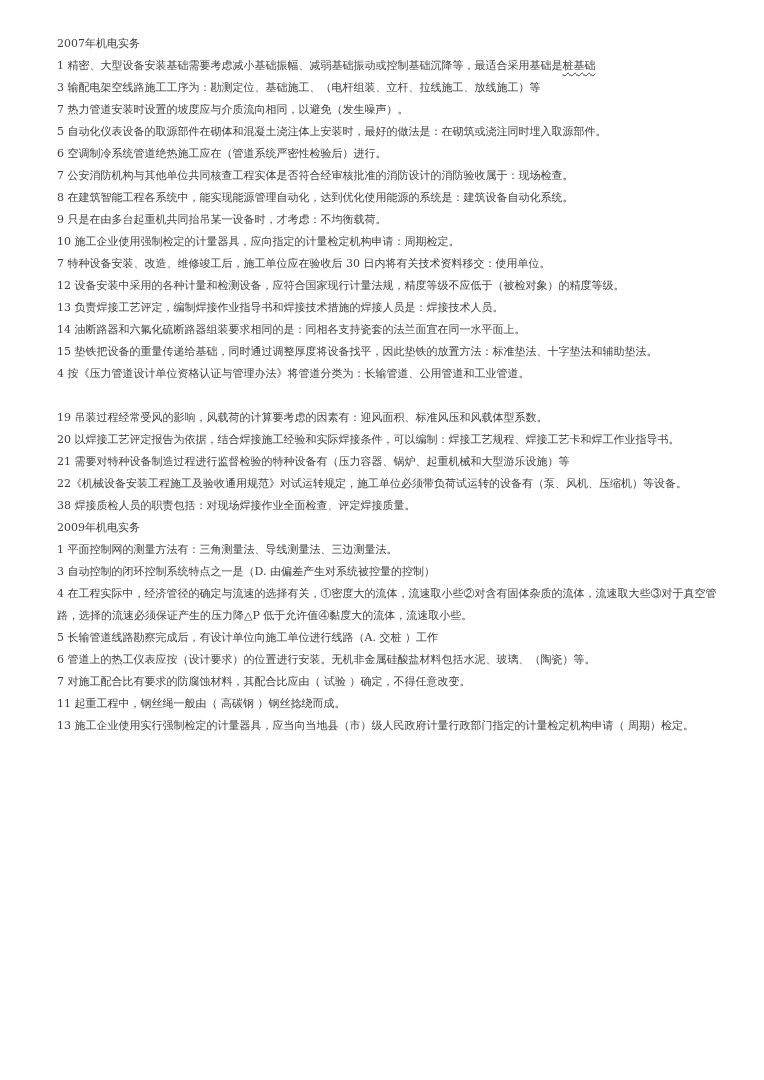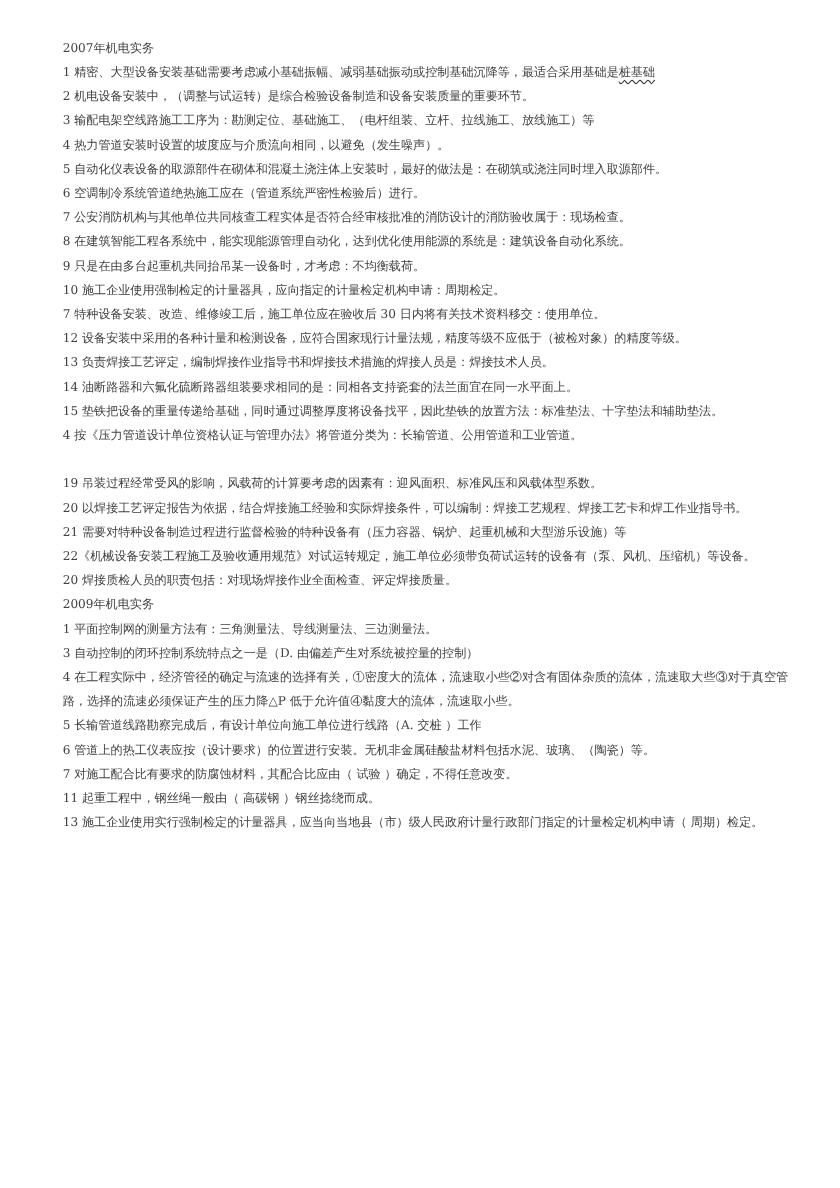--- a/index.html
+++ b/index.html
@@ -21,41 +21,40 @@
       text-underline-offset: 3px;
       text-decoration-thickness: 1px;
     }
   </style>
 </head>
 <body>
 
 <div class="page">
   <div class="line">2007年机电实务</div>
   <div class="line"><span>1 精密、大型设备安装基础需要考虑减小基础振幅、减弱基础振动或控制基础沉降等，最适合采用基础是</span><span class="squiggle">桩基础</span></div>
-  <div class="line">2 机电设备安装中，（调整与试运转）是综合检验设备制造和设备安装质量的重要环节。</div>
   <div class="line">3 输配电架空线路施工工序为：勘测定位、基础施工、（电杆组装、立杆、拉线施工、放线施工）等</div>
-  <div class="line">4 热力管道安装时设置的坡度应与介质流向相同，以避免（发生噪声）。</div>
+  <div class="line">7 热力管道安装时设置的坡度应与介质流向相同，以避免（发生噪声）。</div>
   <div class="line">5 自动化仪表设备的取源部件在砌体和混凝土浇注体上安装时，最好的做法是：在砌筑或浇注同时埋入取源部件。</div>
   <div class="line">6 空调制冷系统管道绝热施工应在（管道系统严密性检验后）进行。</div>
   <div class="line">7 公安消防机构与其他单位共同核查工程实体是否符合经审核批准的消防设计的消防验收属于：现场检查。</div>
   <div class="line">8 在建筑智能工程各系统中，能实现能源管理自动化，达到优化使用能源的系统是：建筑设备自动化系统。</div>
   <div class="line">9 只是在由多台起重机共同抬吊某一设备时，才考虑：不均衡载荷。</div>
   <div class="line">10 施工企业使用强制检定的计量器具，应向指定的计量检定机构申请：周期检定。</div>
   <div class="line">7 特种设备安装、改造、维修竣工后，施工单位应在验收后 30 日内将有关技术资料移交：使用单位。</div>
   <div class="line">12 设备安装中采用的各种计量和检测设备，应符合国家现行计量法规，精度等级不应低于（被检对象）的精度等级。</div>
   <div class="line">13 负责焊接工艺评定，编制焊接作业指导书和焊接技术措施的焊接人员是：焊接技术人员。</div>
   <div class="line">14 油断路器和六氟化硫断路器组装要求相同的是：同相各支持瓷套的法兰面宜在同一水平面上。</div>
   <div class="line">15 垫铁把设备的重量传递给基础，同时通过调整厚度将设备找平，因此垫铁的放置方法：标准垫法、十字垫法和辅助垫法。</div>
   <div class="line">4 按《压力管道设计单位资格认证与管理办法》将管道分类为：长输管道、公用管道和工业管道。</div>
   <div class="blank"></div>
   <div class="line">19 吊装过程经常受风的影响，风载荷的计算要考虑的因素有：迎风面积、标准风压和风载体型系数。</div>
   <div class="line">20 以焊接工艺评定报告为依据，结合焊接施工经验和实际焊接条件，可以编制：焊接工艺规程、焊接工艺卡和焊工作业指导书。</div>
   <div class="line">21 需要对特种设备制造过程进行监督检验的特种设备有（压力容器、锅炉、起重机械和大型游乐设施）等</div>
   <div class="line">22《机械设备安装工程施工及验收通用规范》对试运转规定，施工单位必须带负荷试运转的设备有（泵、风机、压缩机）等设备。</div>
-  <div class="line">20 焊接质检人员的职责包括：对现场焊接作业全面检查、评定焊接质量。</div>
+  <div class="line">38 焊接质检人员的职责包括：对现场焊接作业全面检查、评定焊接质量。</div>
   <div class="line">2009年机电实务</div>
   <div class="line">1 平面控制网的测量方法有：三角测量法、导线测量法、三边测量法。</div>
   <div class="line">3 自动控制的闭环控制系统特点之一是（D. 由偏差产生对系统被控量的控制）</div>
   <div class="line">4 在工程实际中，经济管径的确定与流速的选择有关，①密度大的流体，流速取小些②对含有固体杂质的流体，流速取大些③对于真空管路，选择的流速必须保证产生的压力降△P 低于允许值④黏度大的流体，流速取小些。</div>
   <div class="line">5 长输管道线路勘察完成后，有设计单位向施工单位进行线路（A. 交桩 ）工作</div>
   <div class="line">6 管道上的热工仪表应按（设计要求）的位置进行安装。无机非金属硅酸盐材料包括水泥、玻璃、（陶瓷）等。</div>
   <div class="line">7 对施工配合比有要求的防腐蚀材料，其配合比应由（ 试验 ）确定，不得任意改变。</div>
   <div class="line">11 起重工程中，钢丝绳一般由（ 高碳钢 ）钢丝捻绕而成。</div>
   <div class="line">13 施工企业使用实行强制检定的计量器具，应当向当地县（市）级人民政府计量行政部门指定的计量检定机构申请（ 周期）检定。</div>
 </div>

